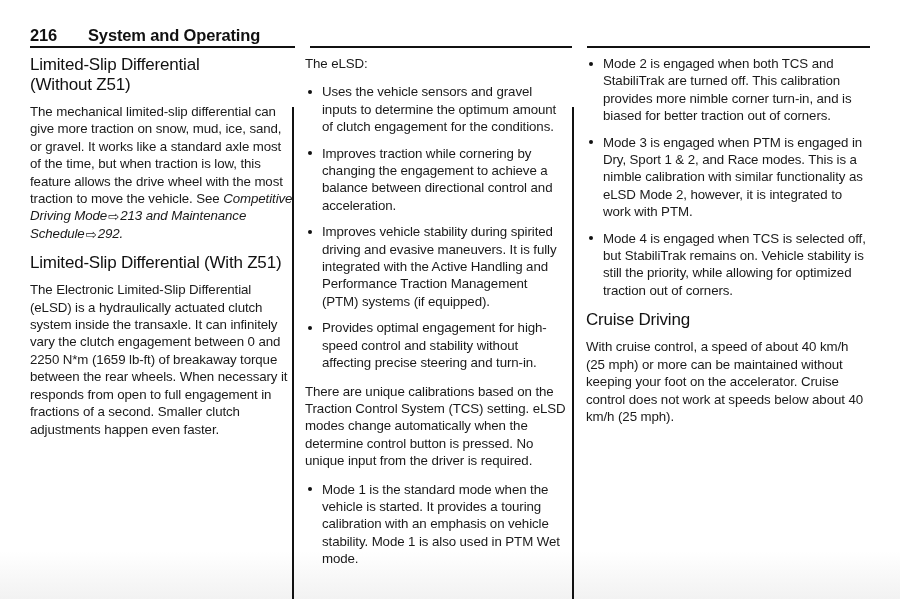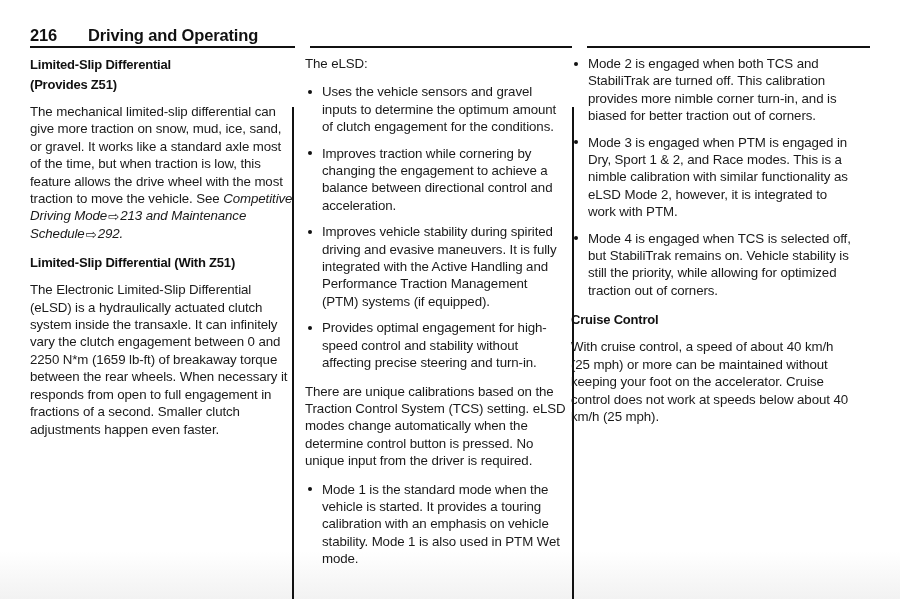--- a/index.html
+++ b/index.html
@@ -83,36 +83,36 @@
   .col {
     position: absolute;
     top: 0;
     width: 265px;
     font-size: 13.3px;
     line-height: 17.4px;
     letter-spacing: -0.1px;
   }
   .col-1 { left: 30px; }
   .col-2 { left: 305px; width: 262px; }
-  .col-3 { left: 571px; width: 280px; }
+  .col-3 { left: 586px; width: 280px; }
 
   .divider {
     position: absolute;
     top: 52px;
     width: 1.5px;
     background: #111;
     height: 514px;
   }
   .divider-1 { left: 292px; }
   .divider-2 { left: 572px; }
 
   h2.sec-heading {
-    font-size: 13px;
+    font-size: 17px;
     line-height: 20px;
-    font-weight: bold;
+    font-weight: normal;
     margin: 0 0 8px 0;
     letter-spacing: -0.2px;
     color: #111;
   }
   h2.sec-heading.spaced {
   }
   p.para {
     margin: 0 0 11px 0;
   }
   p.para:last-child {
@@ -153,36 +153,36 @@
   .lead-in { margin-bottom: 7px; }
 </style>
 </head>
 <body>
 
 <div class="page">
 
   <div class="header">
     <div class="header-inner">
       <span class="page-number">216</span>
-      <span class="header-title">Driving and Operating</span>
+      <span class="header-title">System and Operating</span>
     </div>
   </div>
   <div class="header-rule"></div>
   <div class="header-rule2"></div>
   <div class="header-rule3"></div>
 
   <div class="columns">
 
     <div class="divider divider-1"></div>
     <div class="divider divider-2"></div>
 
     <div class="col col-1">
       <h2 class="sec-heading">
         <span>Limited-Slip Differential</span><br>
-        <span>(Provides Z51)</span>
+        <span>(Without Z51)</span>
       </h2>
       <p class="para"><span>The mechanical limited-slip differential can give more traction on snow, mud, ice, sand, or gravel. It works like a standard axle most of the time, but when traction is low, this feature allows the drive wheel with the most traction to move the vehicle. See </span><span class="xref"><span>Competitive Driving Mode</span><span class="arrow">⇨</span><span>213</span></span><span class="xref"> and </span><span class="xref"><span>Maintenance Schedule</span><span class="arrow">⇨</span><span>292.</span></span></p>
 
       <h2 class="sec-heading spaced">Limited-Slip Differential (With Z51)</h2>
       <p class="para">The Electronic Limited-Slip Differential (eLSD) is a hydraulically actuated clutch system inside the transaxle. It can infinitely vary the clutch engagement between 0 and 2250 N*m (1659 lb-ft) of breakaway torque between the rear wheels. When necessary it responds from open to full engagement in fractions of a second. Smaller clutch adjustments happen even faster.</p>
     </div>
 
     <div class="col col-2">
       <p class="para lead-in">The eLSD:</p>
 
@@ -200,18 +200,18 @@
       </ul>
     </div>
 
     <div class="col col-3">
       <ul class="bullets">
         <li><span class="dot"></span><span>Mode 2 is engaged when both TCS and StabiliTrak are turned off. This calibration provides more nimble corner turn-in, and is biased for better traction out of corners.</span></li>
         <li><span class="dot"></span><span>Mode 3 is engaged when PTM is engaged in Dry, Sport 1 &amp; 2, and Race modes. This is a nimble calibration with similar functionality as eLSD Mode 2, however, it is integrated to work with PTM.</span></li>
         <li><span class="dot"></span><span>Mode 4 is engaged when TCS is selected off, but StabiliTrak remains on. Vehicle stability is still the priority, while allowing for optimized traction out of corners.</span></li>
       </ul>
 
-      <h2 class="sec-heading spaced">Cruise Control</h2>
+      <h2 class="sec-heading spaced">Cruise Driving</h2>
       <p class="para">With cruise control, a speed of about 40 km/h (25 mph) or more can be maintained without keeping your foot on the accelerator. Cruise control does not work at speeds below about 40 km/h (25 mph).</p>
     </div>
 
   </div>
 </div>
 
 </body></html>

